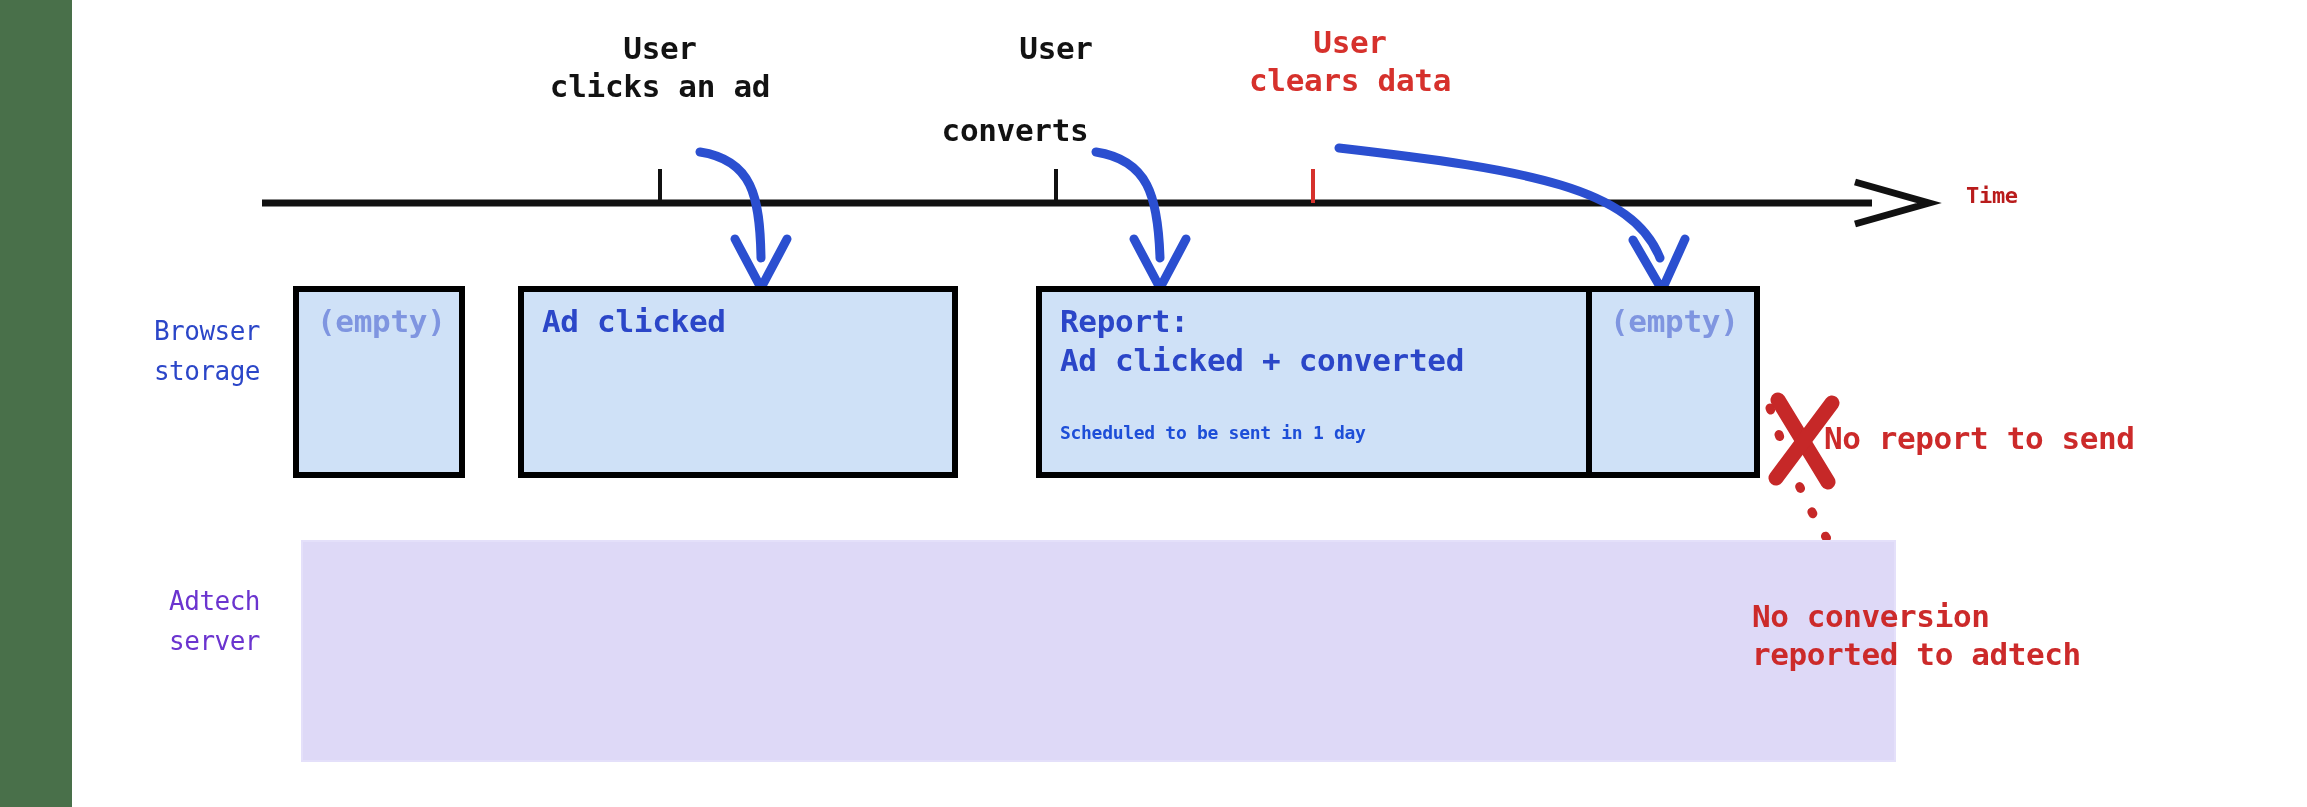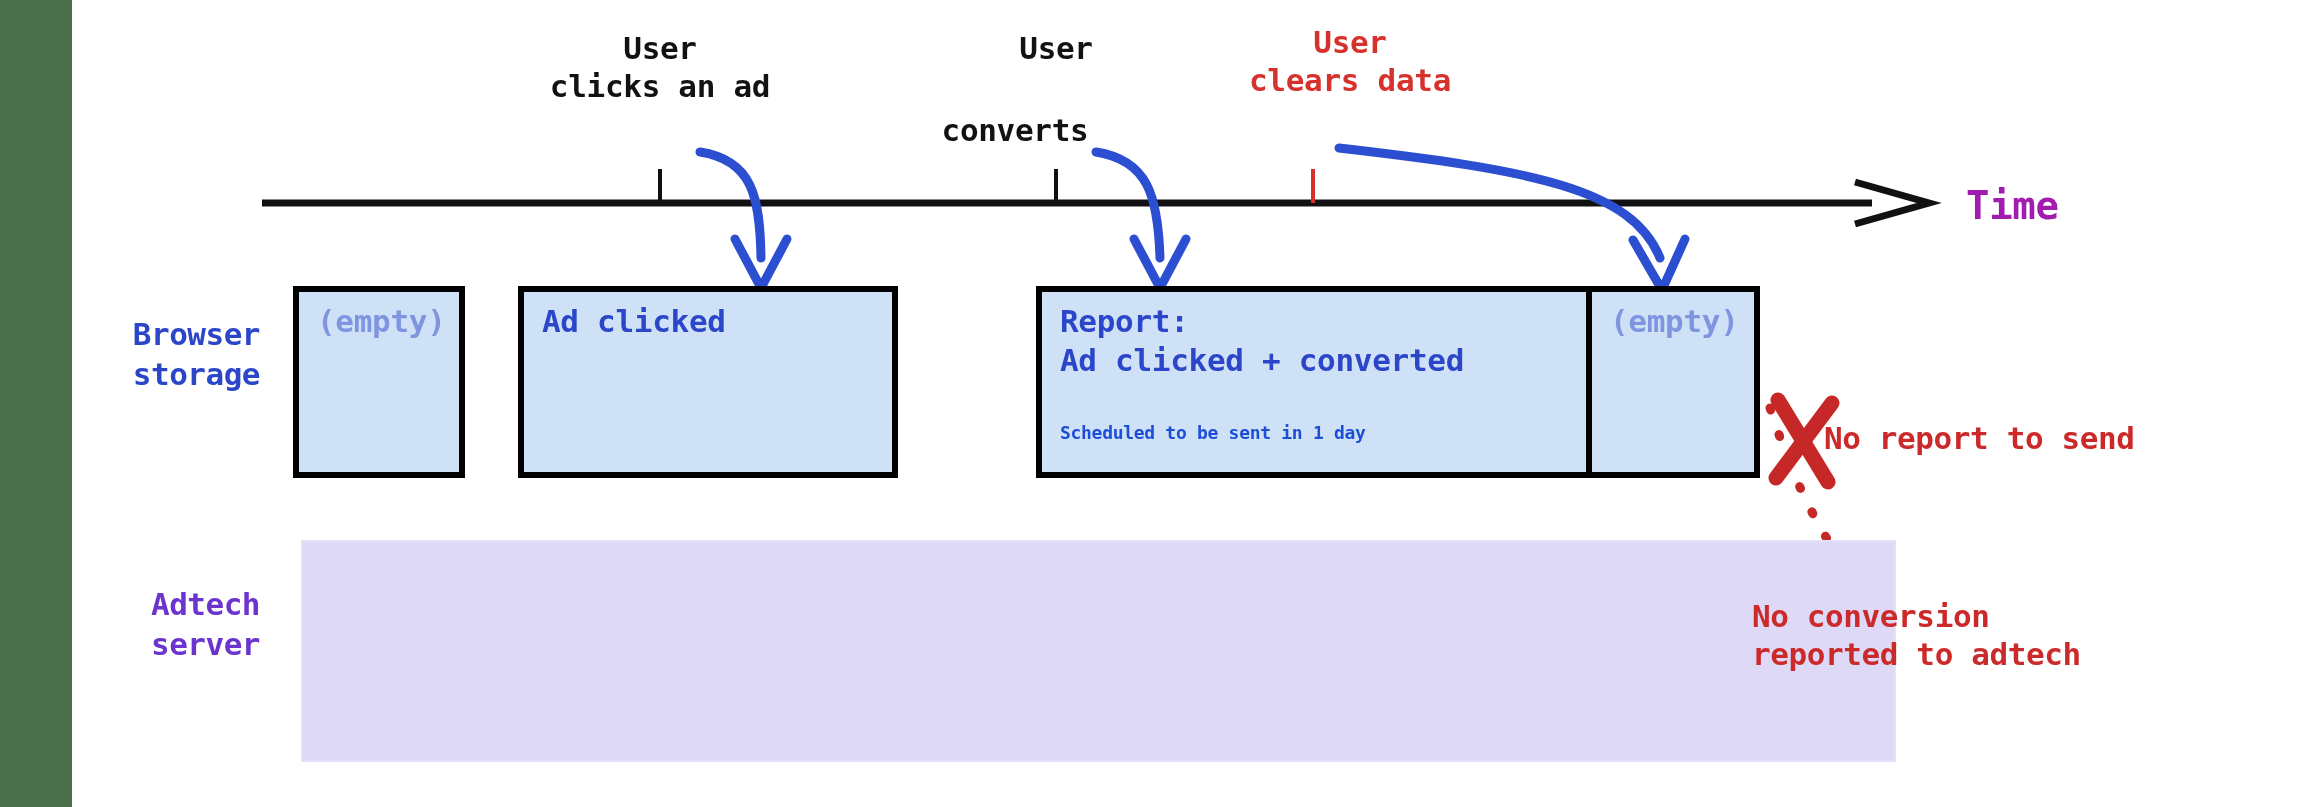--- a/index.html
+++ b/index.html
@@ -39,33 +39,33 @@
     font-size: 31px;
     font-weight: 700;
     letter-spacing: -0.3px;
     white-space: pre;
   }
   .event-label.black { color: #121212; }
   .event-label.red   { color: #d6312c; }
 
   .time-label {
     position: absolute;
-    font-size: 39px;
-    font-weight: 700;
-    color: #a21caf;
+    font-size: 22px;
+    font-weight: 700;
+    color: #b91c1c;
     letter-spacing: -0.3px;
   }
 
   
   .row-label {
     position: absolute;
     text-align: right;
     line-height: 1.22;
-    font-size: 31px;
-    font-weight: 700;
+    font-size: 26px;
+    font-weight: 400;
     letter-spacing: -0.5px;
     white-space: pre;
   }
   .row-label.browser { color: #2b46c8; }
   .row-label.adtech  { color: #6b34cf; }
 
   
   .store-box {
     position: absolute;
     background: #cfe1f7;
@@ -171,21 +171,21 @@
   <div class="row-label browser" style="left:60px; top:316px; width:200px;">Browser</div>
   <div class="row-label browser" style="left:60px; top:356px; width:200px;">storage</div>
 
   <div class="row-label adtech" style="left:60px; top:586px; width:200px;">Adtech</div>
   <div class="row-label adtech" style="left:60px; top:626px; width:200px;">server</div>
 
   <div class="store-box" style="left:293px; top:286px; width:172px; height:192px;">
     <div class="store-text empty">(empty)</div>
   </div>
 
-  <div class="store-box" style="left:518px; top:286px; width:380px; height:192px;">
+  <div class="store-box" style="left:518px; top:286px; width:440px; height:192px;">
     <div class="store-text filled">Ad clicked</div>
   </div>
 
   <div class="store-box" style="left:1036px; top:286px; width:634px; height:192px;">
     <div class="store-text filled">Report:
 Ad clicked + converted</div>
     <div class="store-sub" style="top:130px;">Scheduled to be sent in 1 day</div>
   </div>
 
   <div class="store-box" style="left:1586px; top:286px; width:174px; height:192px;">

